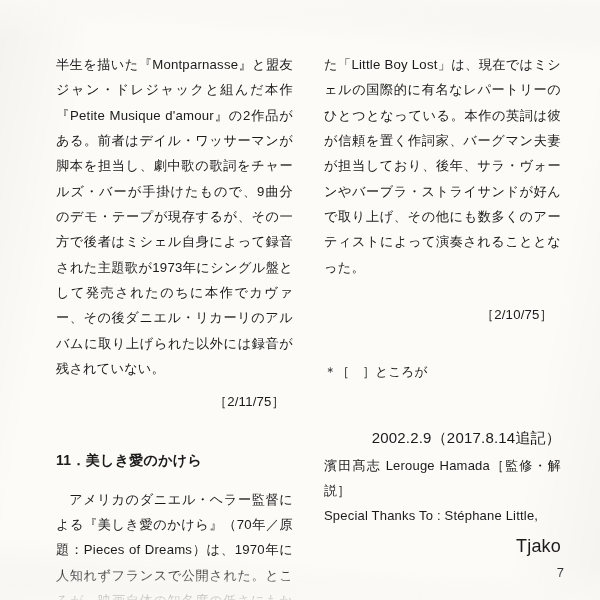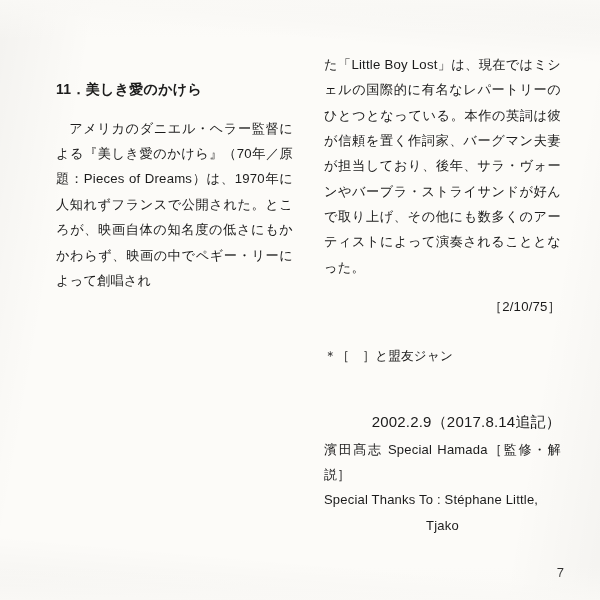--- a/index.html
+++ b/index.html
@@ -42,21 +42,21 @@
   .col-right { left: 324px; }
 
   p.para {
     margin: 0;
   }
   p.indent {
     text-indent: 1em;
   }
   .sig {
     text-align: right;
-    margin: 0;
+    margin: 8px;
   }
   .spacer-sm { height: 14px; }
   .spacer-md { height: 26px; }
   .spacer-lg { height: 40px; }
 
   .section-title {
     font-size: 14px;
     font-weight: bold;
     line-height: 1.7;
     margin: 0;
@@ -72,23 +72,23 @@
     font-size: 15px;
     margin: 0;
     line-height: 1.9;
   }
   .credit {
     font-size: 13px;
     line-height: 1.95;
     margin: 0;
   }
   .credit-right {
-    text-align: center;
+    text-align: right;
     margin: 0;
-    font-size: 13px;
+    font-size: 18px;
     line-height: 1.95;
   }
   .page-number {
     position: absolute;
     right: 36px;
     bottom: 20px;
     font-size: 13px;
     color: #222;
   }
   .fade-top {
@@ -107,35 +107,37 @@
   }
 </style>
 </head>
 <body>
 
 <div class="paper"></div>
 
 <div class="page">
 
   <div class="col col-left">
+    <p class="para">半生を描いた『Montparnasse』と盟友ジャン・ドレジャックと組んだ本作『Petite Musique d'amour』の2作品がある。前者はデイル・ワッサーマンが脚本を担当し、劇中歌の歌詞をチャールズ・バーが手掛けたもので、9曲分のデモ・テープが現存するが、その一方で後者はミシェル自身によって録音された主題歌が1973年にシングル盤として発売されたのちに本作でカヴァー、その後ダニエル・リカーリのアルバムに取り上げられた以外には録音が残されていない。</p>
+    <p class="sig">［2/11/75］</p>
     <div class="spacer-md"></div>
     <p class="section-title">11．美しき愛のかけら</p>
     <div class="spacer-sm"></div>
     <p class="para indent">アメリカのダニエル・ヘラー監督による『美しき愛のかけら』（70年／原題：Pieces of Dreams）は、1970年に人知れずフランスで公開された。ところが、映画自体の知名度の低さにもかかわらず、映画の中でペギー・リーによって創唱され</p>
   </div>
 
   <div class="col col-right">
     <p class="para">た「Little Boy Lost」は、現在ではミシェルの国際的に有名なレパートリーのひとつとなっている。本作の英詞は彼が信頼を置く作詞家、バーグマン夫妻が担当しており、後年、サラ・ヴォーンやバーブラ・ストライサンドが好んで取り上げ、その他にも数多くのアーティストによって演奏されることとなった。</p>
     <div class="spacer-sm"></div>
     <p class="sig">［2/10/75］</p>
     <div class="spacer-md"></div>
-    <p class="note">＊［　］と盟友ジャン</p>
+    <p class="note">＊［　］ところが</p>
     <div class="spacer-lg"></div>
     <p class="date-line">2002.2.9（2017.8.14追記）</p>
-    <p class="credit bold">濱田髙志 Special Hamada［監修・解説］</p>
+    <p class="credit bold">濱田髙志 Lerouge Hamada［監修・解説］</p>
     <p class="credit">Special Thanks To : Stéphane Little,</p>
     <p class="credit-right">Tjako</p>
   </div>
 
   <div class="page-number">7</div>
 
   <div class="fade-top"></div>
   <div class="fade-bottom"></div>
 </div>
 

